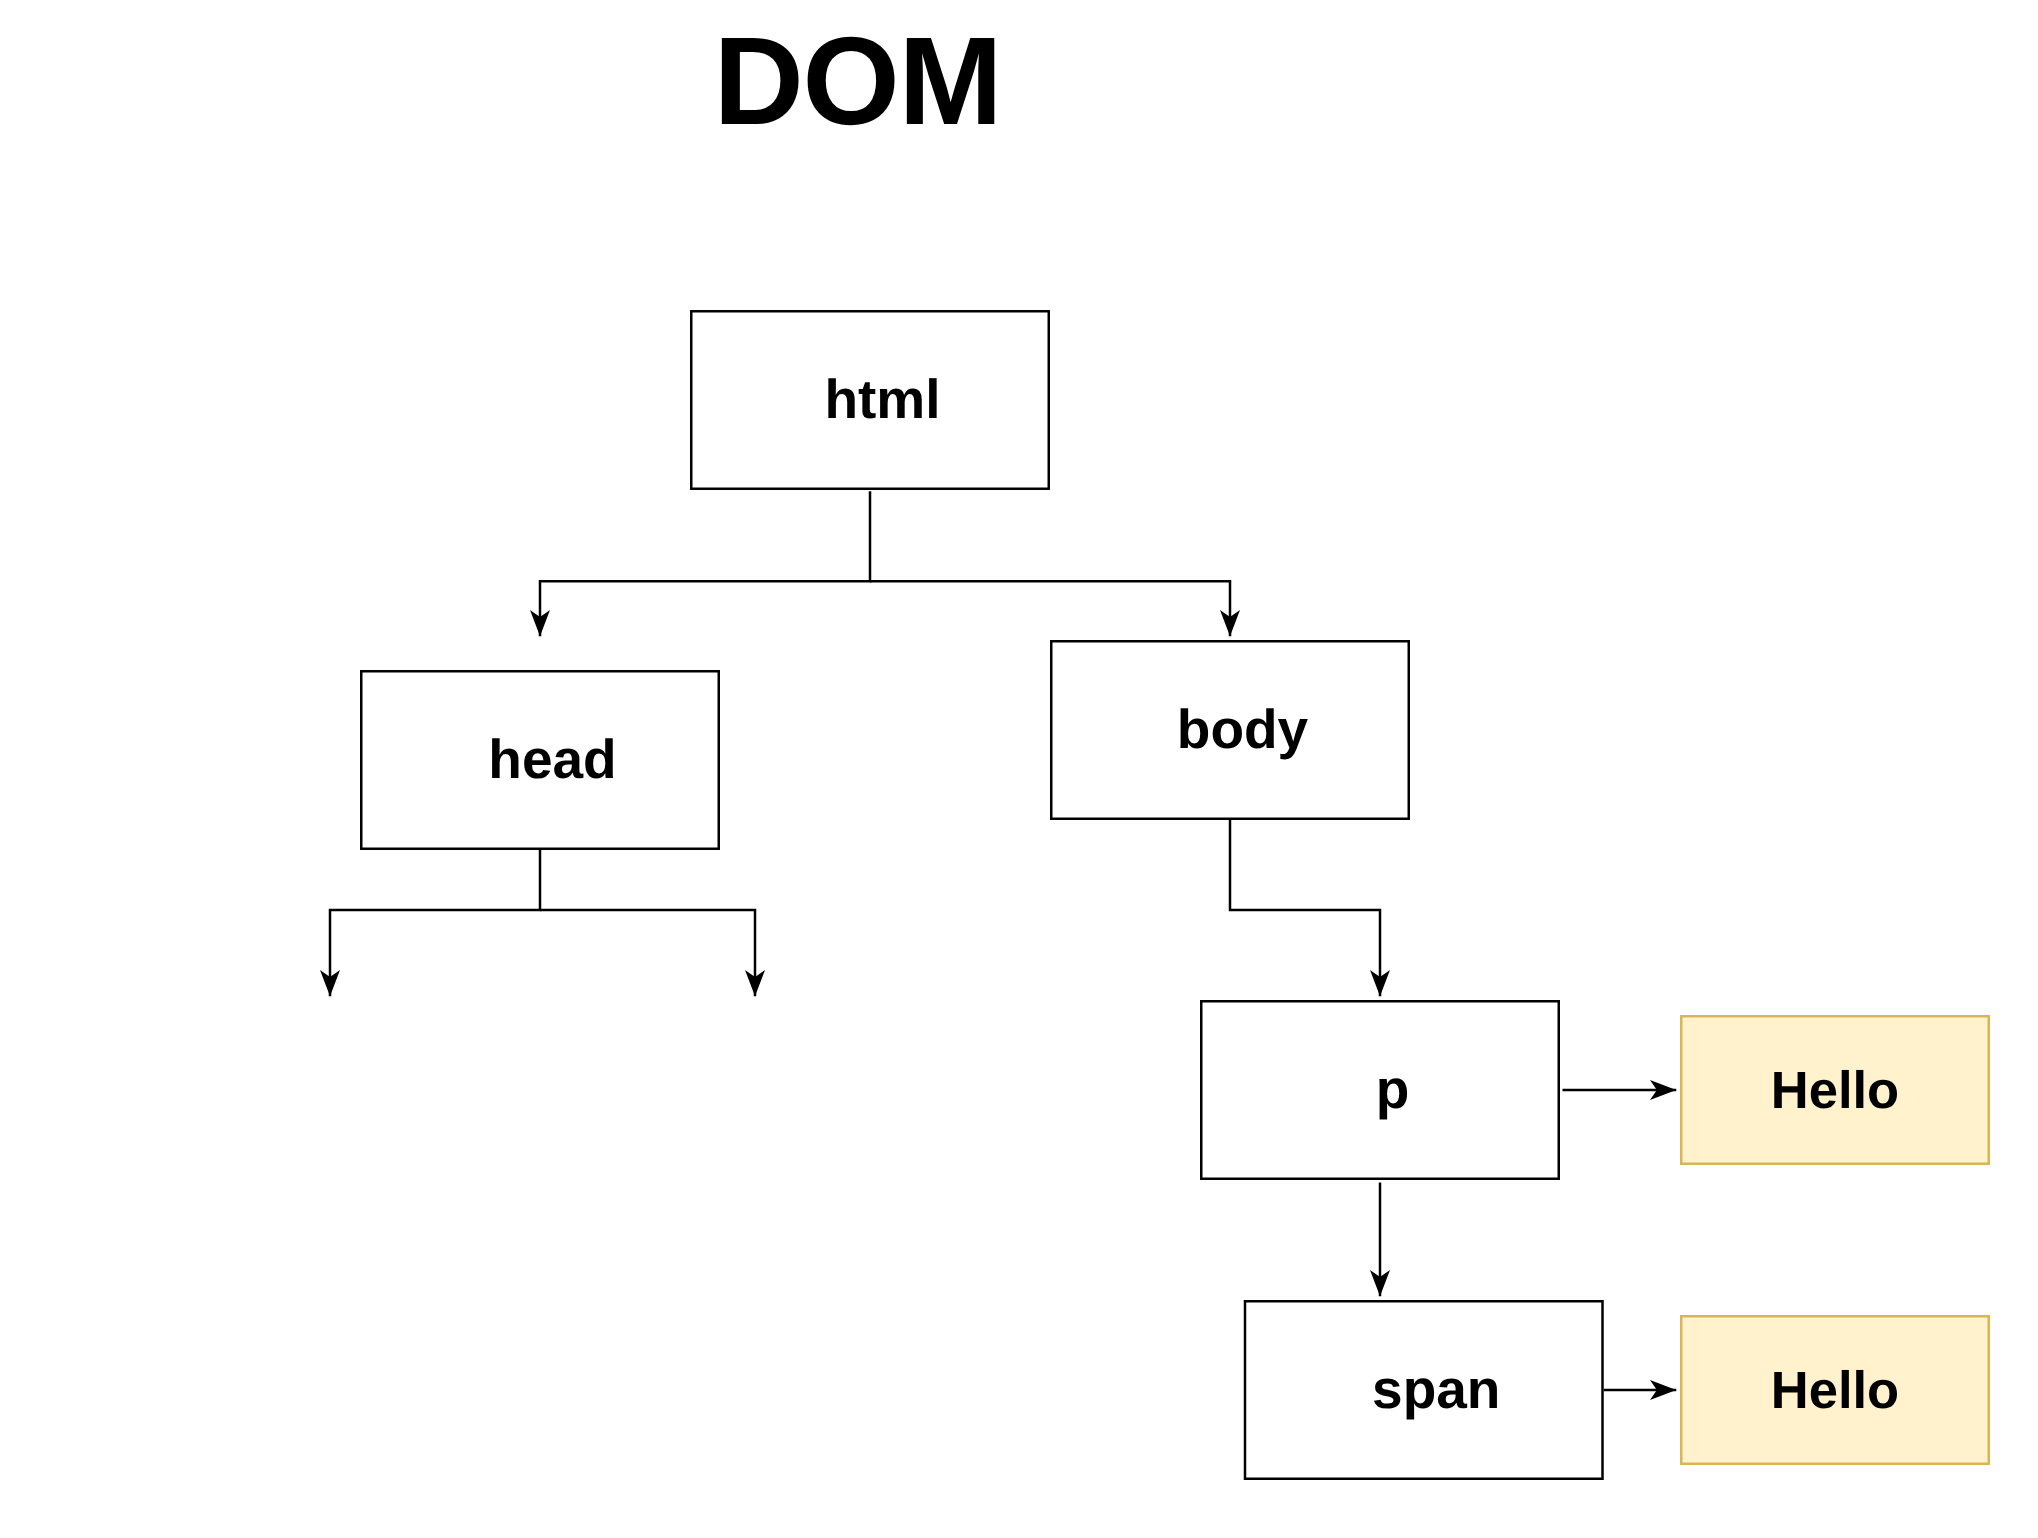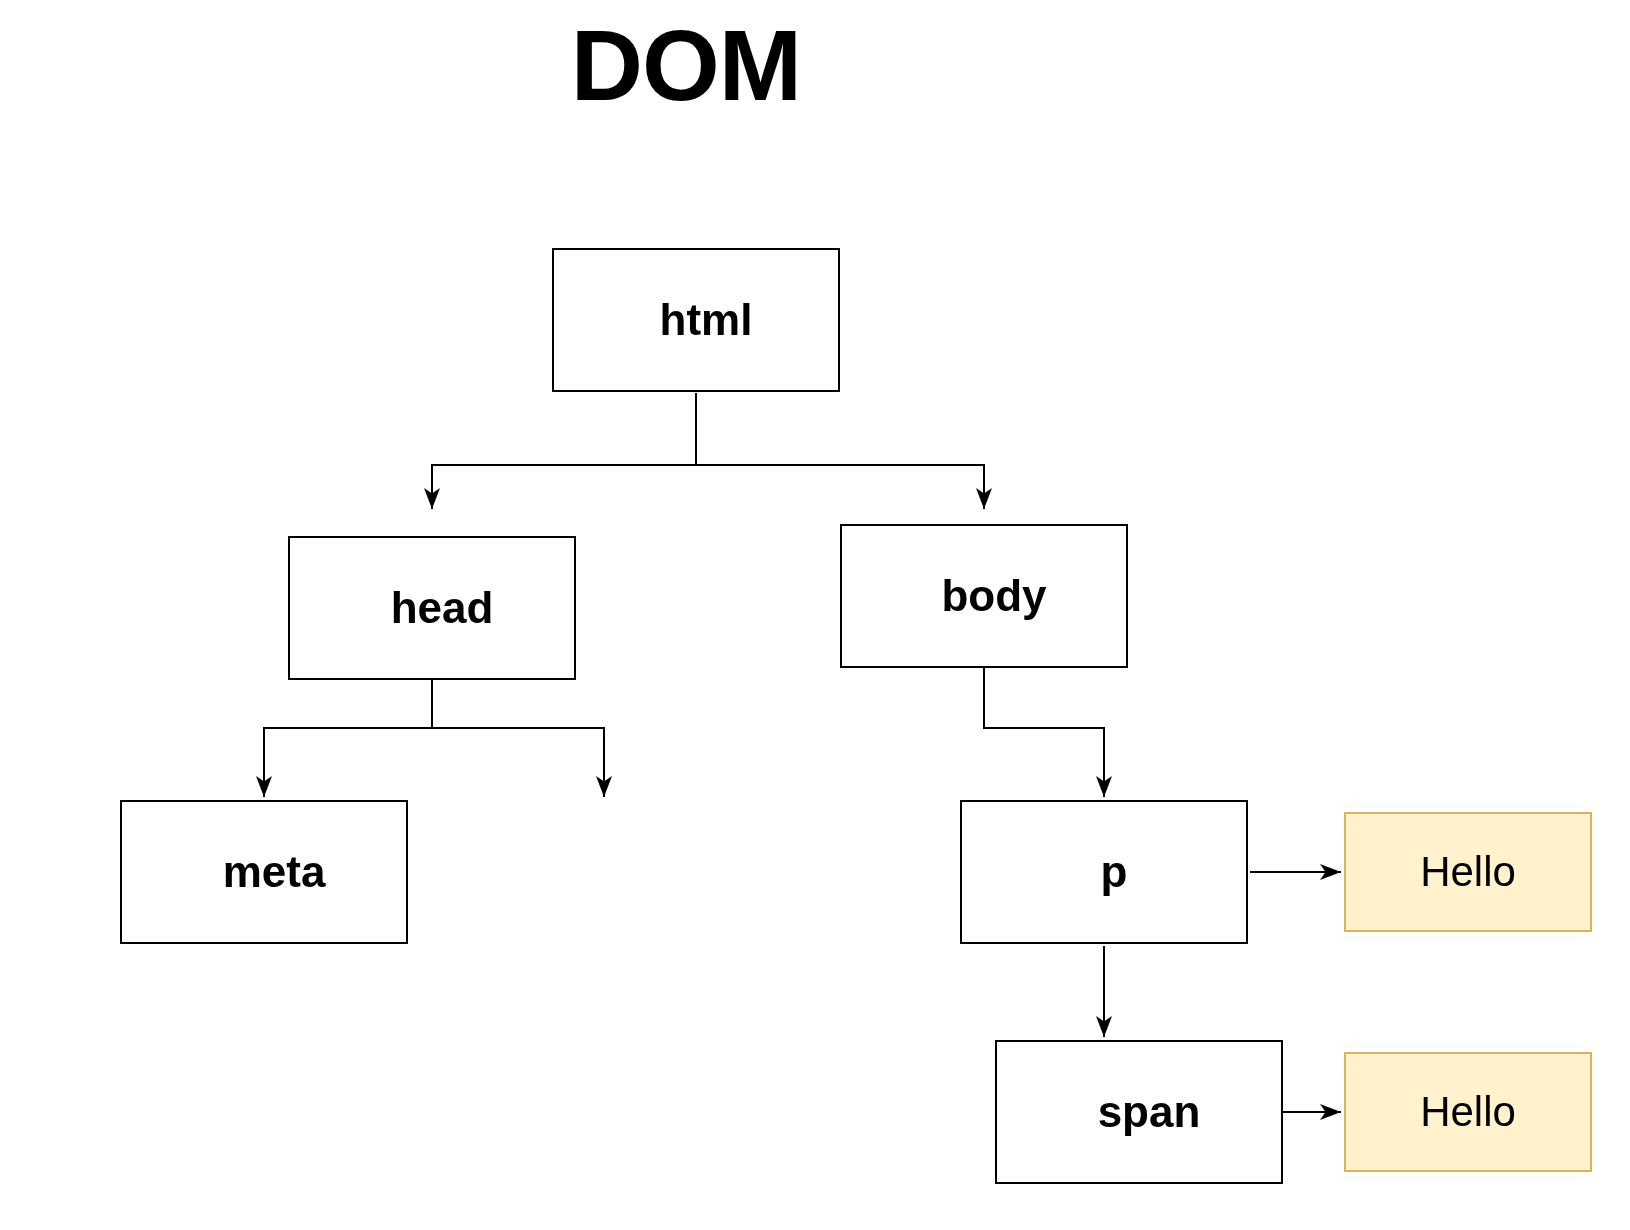--- a/index.html
+++ b/index.html
@@ -29,25 +29,25 @@
     display: flex; align-items: center; justify-content: center;
     font-size: 44px; font-weight: bold; color: #000000; padding-left: 20px;
   }
   .textnode {
     position: absolute;
     width: 248px; height: 120px;
     background: #fff2cc;
     border: 2px solid #d6b656;
     box-sizing: border-box;
     display: flex; align-items: center; justify-content: center;
-    font-size: 42px; font-weight: normal; color: #000000;
+    font-size: 42px; font-weight: bold; color: #000000;
   }
   .node-html { left: 552px; top: 248px; }
   .node-head { left: 288px; top: 512px; margin-top: 24px; }
-  .node-body { left: 840px; top: 512px; margin-top: 12px; }
+  .node-body { left: 840px; top: 512px; }
   .node-meta { left: 120px; top: 800px; }
   .node-link { left: 460px; top: 800px; }
   .node-p    { left: 960px; top: 800px; }
   .node-span { left: 960px; top: 1040px; margin-left: 35px; }
   .textnode-hello { left: 1344px; top: 812px; }
   .textnode-world { left: 1344px; top: 1052px; }
   .edge { stroke: #000000; stroke-width: 2; fill: none; }
 </style>
 </head>
 <body>
@@ -74,23 +74,20 @@
 
   <div class="node node-html">
     <span>html</span>
   </div>
   <div class="node node-head">
     <span>head</span>
   </div>
   <div class="node node-body">
     <span>body</span>
   </div>
-  <div class="node node-meta">
-    <span>meta</span>
-  </div>
   <div class="node node-p">
     <span>p</span>
   </div>
   <div class="node node-span">
     <span>span</span>
   </div>
 
   <div class="textnode textnode-hello">
     <span>Hello</span>
   </div>

